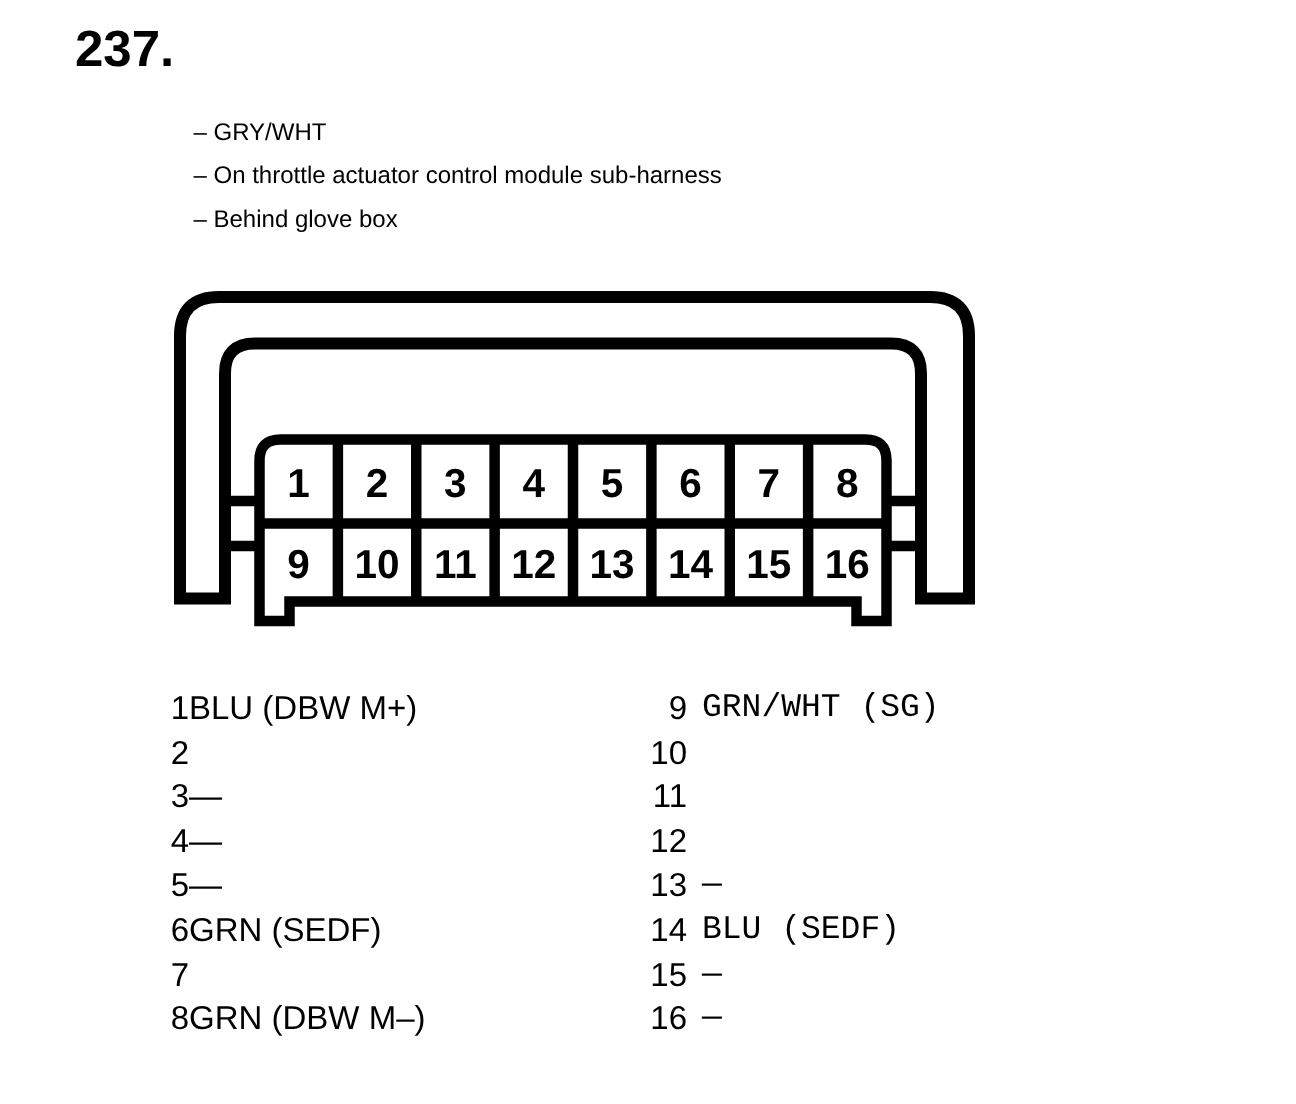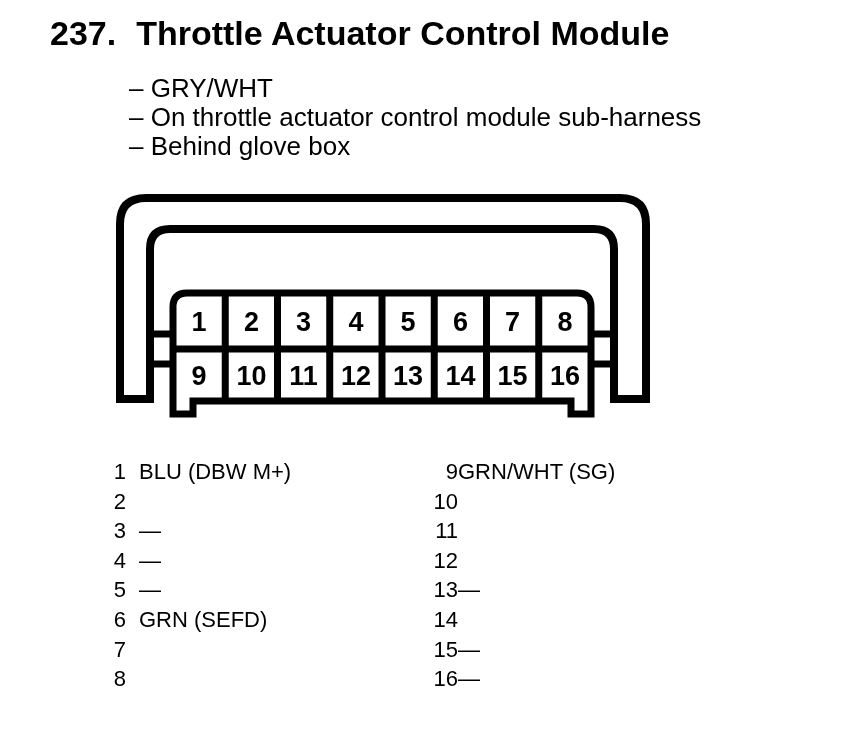--- a/index.html
+++ b/index.html
@@ -19,21 +19,21 @@
     display: flex;
     gap: 20px;
     font-size: 34px;
     font-weight: bold;
     white-space: nowrap;
   }
   .notes {
     position: absolute;
     left: 129px;
     top: 74px;
-    font-size: 26px;
+    font-size: 16px;
     line-height: 29px;
     white-space: nowrap;
   }
   .connector-svg {
     position: absolute;
     left: 108px;
     top: 188px;
     width: 556px;
     height: 240px;
   }
@@ -59,31 +59,30 @@
     height: 29.6px;
     line-height: 29.6px;
     white-space: nowrap;
   }
   .legend-pin {
     display: inline-block;
     width: 26px;
     text-align: right;
     flex: 0 0 26px;
   }
-  .legend-col.left  .legend-label { margin-left: 13px; }
-  .legend-col.right .legend-label { margin-left: 0; }
+  .legend-col.left  .legend-label { }
+  .legend-col.right .legend-label { margin-left: 10px; font-family: Liberation Mono, monospace; }
 </style>
 </head>
 <body>
 
 <div class="page">
 
   <div class="title-row">
     <span>237.</span>
-    <span>Throttle Actuator Control Module</span>
   </div>
 
   <div class="notes">
     <div class="note">– GRY/WHT</div>
     <div class="note">– On throttle actuator control module sub-harness</div>
     <div class="note">– Behind glove box</div>
   </div>
 
   <svg class="connector-svg" viewBox="108 188 556 240" xmlns="http://www.w3.org/2000/svg">
 
@@ -133,27 +132,28 @@
       <div class="legend-row">
           <span class="legend-pin">4</span>
           <span class="legend-label">—</span>
         </div>
       <div class="legend-row">
           <span class="legend-pin">5</span>
           <span class="legend-label">—</span>
         </div>
       <div class="legend-row">
           <span class="legend-pin">6</span>
-          <span class="legend-label">GRN (SEFD)</span>
+          <span class="legend-label">GRN (SEDF)</span>
         </div>
       <div class="legend-row">
           <span class="legend-pin">7</span>
         </div>
       <div class="legend-row">
           <span class="legend-pin">8</span>
+          <span class="legend-label">GRN (DBW M–)</span>
         </div>
     </div>
     <div class="legend-col right">
       <div class="legend-row">
           <span class="legend-pin">9</span>
           <span class="legend-label">GRN/WHT (SG)</span>
         </div>
       <div class="legend-row">
           <span class="legend-pin">10</span>
         </div>
@@ -162,20 +162,21 @@
         </div>
       <div class="legend-row">
           <span class="legend-pin">12</span>
         </div>
       <div class="legend-row">
           <span class="legend-pin">13</span>
           <span class="legend-label">—</span>
         </div>
       <div class="legend-row">
           <span class="legend-pin">14</span>
+          <span class="legend-label">BLU (SEDF)</span>
         </div>
       <div class="legend-row">
           <span class="legend-pin">15</span>
           <span class="legend-label">—</span>
         </div>
       <div class="legend-row">
           <span class="legend-pin">16</span>
           <span class="legend-label">—</span>
         </div>
     </div>

